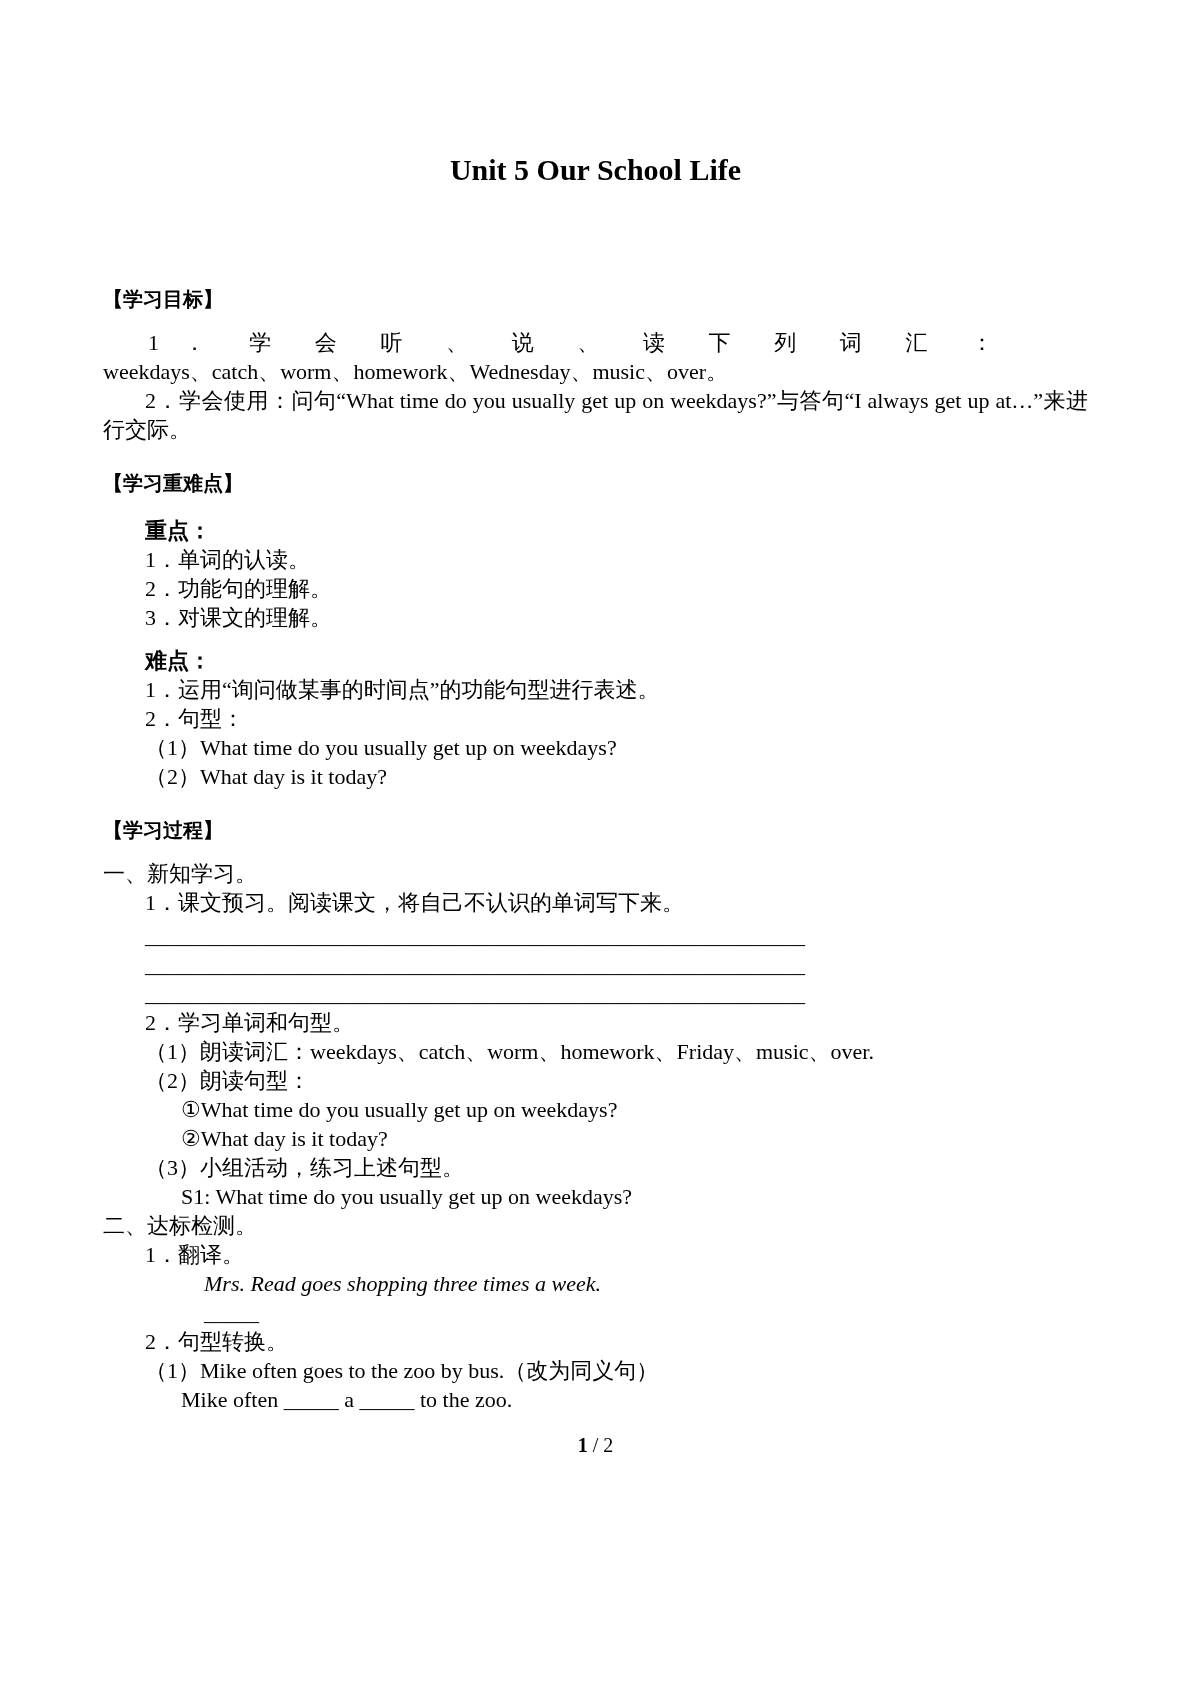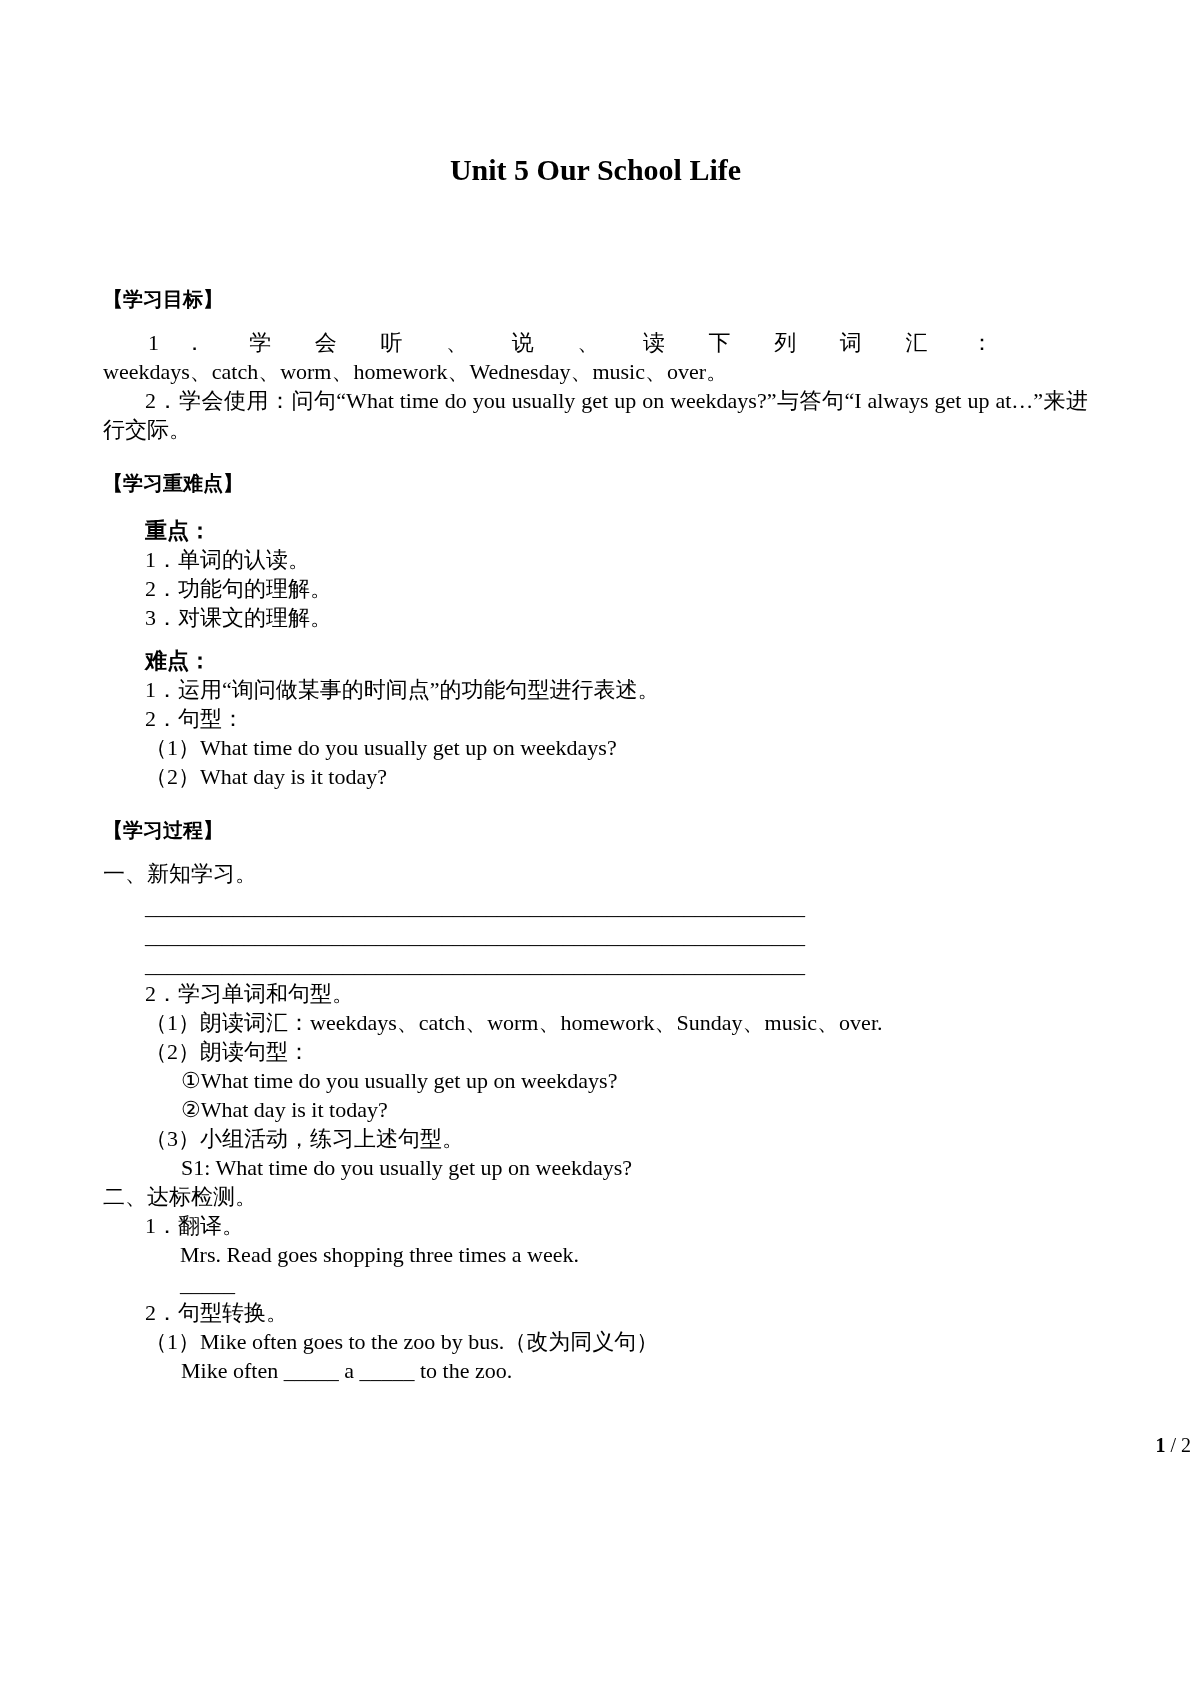--- a/index.html
+++ b/index.html
@@ -28,21 +28,21 @@
   }
   .sec {
     font-size: 20px;
     font-weight: 700;
     line-height: 38px;
     margin: 20px 0 10px 0;
   }
   .sec.first { margin-top: 90px; }
   .ln { line-height: 29px; margin: 0; }
   .ind1 { margin-left: 42px; }
-  .ind2 { margin-left: 77px; }
+  .ind2 { margin-left: 101px; font-style: italic; }
   .ind3 { margin-left: 78px; }
   .bold { font-weight: 700; margin-top: 14px; }
   .spread {
     margin-left: 45px;
     width: 845px;
     line-height: 29px;
     text-align: justify;
     text-align-last: justify;
   }
   .para {
@@ -50,21 +50,21 @@
     margin: 0;
     text-indent: 42px;
     text-align: justify;
   }
   .blank-row { margin-top: 4px; }
   .footer {
     position: absolute;
     left: 0;
     right: 0;
     top: 1432px;
-    text-align: right;
+    text-align: center;
     font-size: 20px;
     line-height: 26px;
   }
 </style>
 </head>
 <body>
 
 <div class="page">
 
   <h1 class="h-title">Unit 5 Our School Life</h1>
@@ -80,25 +80,26 @@
   <div class="ln ind1">2．功能句的理解。</div>
   <div class="ln ind1">3．对课文的理解。</div>
   <div class="ln ind1 bold">难点：</div>
   <div class="ln ind1">1．运用“询问做某事的时间点”的功能句型进行表述。</div>
   <div class="ln ind1">2．句型：</div>
   <div class="ln ind1">（1）What time do you usually get up on weekdays?</div>
   <div class="ln ind1">（2）What day is it today?</div>
 
   <div class="sec">【学习过程】</div>
   <div class="ln">一、新知学习。</div>
+  <div class="ln ind1">1．课文预习。阅读课文，将自己不认识的单词写下来。</div>
   <div class="ln ind1 blank-row">____________________________________________________________</div>
   <div class="ln ind1">____________________________________________________________</div>
   <div class="ln ind1">____________________________________________________________</div>
   <div class="ln ind1">2．学习单词和句型。</div>
-  <div class="ln ind1">（1）朗读词汇：weekdays、catch、worm、homework、Sunday、music、over.</div>
+  <div class="ln ind1">（1）朗读词汇：weekdays、catch、worm、homework、Friday、music、over.</div>
   <div class="ln ind1">（2）朗读句型：</div>
   <div class="ln ind3">①What time do you usually get up on weekdays?</div>
   <div class="ln ind3">②What day is it today?</div>
   <div class="ln ind1">（3）小组活动，练习上述句型。</div>
   <div class="ln ind3">S1: What time do you usually get up on weekdays?</div>
   <div class="ln">二、达标检测。</div>
   <div class="ln ind1">1．翻译。</div>
   <div class="ln ind2">Mrs. Read goes shopping three times a week.</div>
   <div class="ln ind2">_____</div>
   <div class="ln ind1">2．句型转换。</div>

